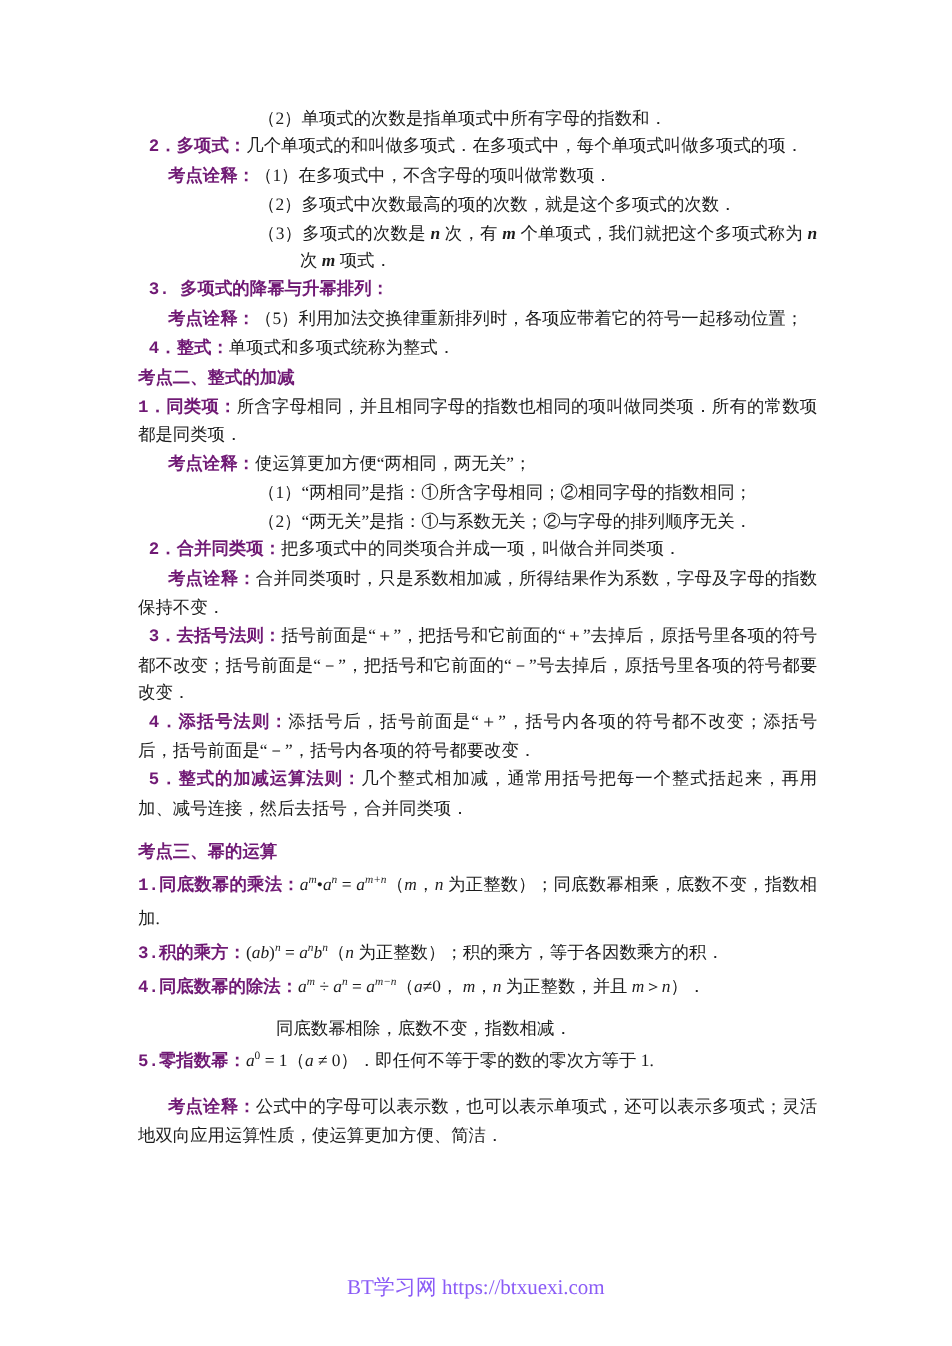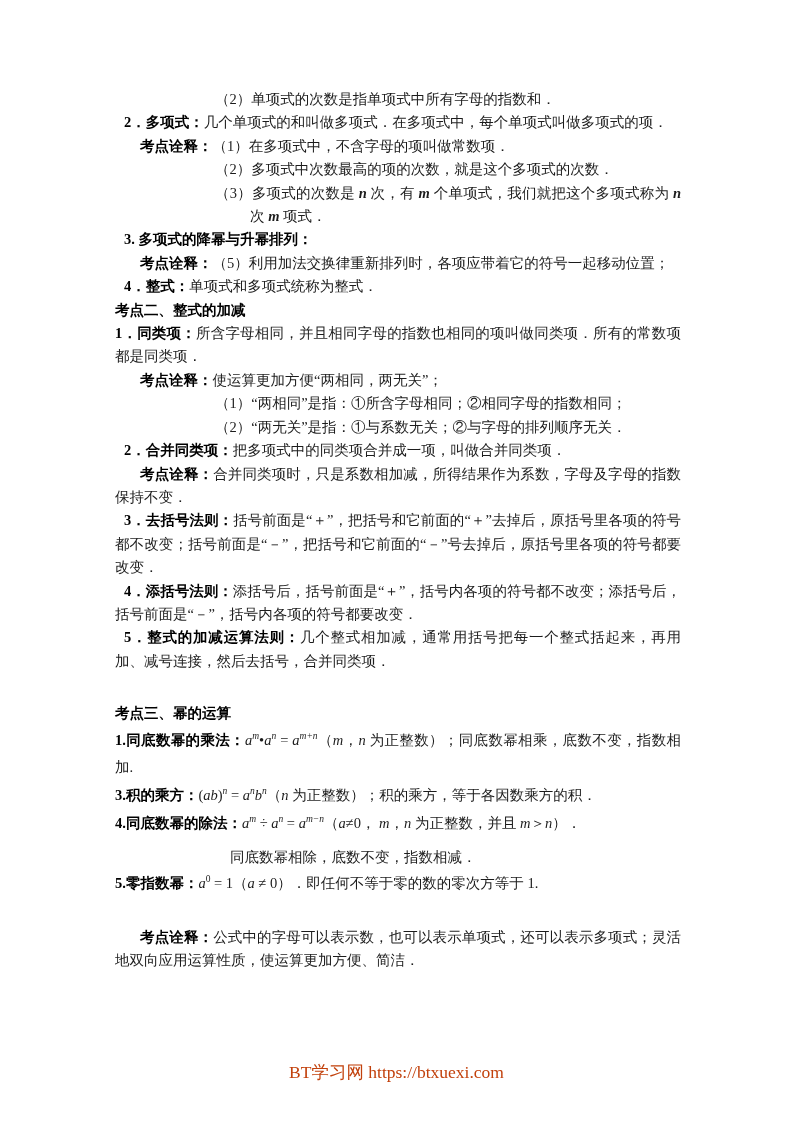--- a/index.html
+++ b/index.html
@@ -16,39 +16,39 @@
     position:absolute;
     top:88px; left:115px;
     width:566px;
   }
   .para {
     margin:0;
     font-size:14.5px;
     line-height:23.4px;
     text-align:justify;
   }
-  .rb { color:#000000; font-weight:bold; }
+  .rb { color:#701a75; font-weight:bold;font-family:Liberation Mono, monospace; }
   .mv { font-style:italic; font-family:"Liberation Serif",serif; }
   .mvb { font-style:italic; font-weight:bold; font-family:"Liberation Serif",serif; }
   sup { font-size:9.5px; line-height:0; }
   sup.mv { font-style:italic; }
   .ind1 { text-indent:9px; }
   .ind2 { text-indent:25px; }
   .ind3 { padding-left:100px; }
   .ind3h { padding-left:135px; text-indent:-35px; }
   .ind4 { padding-left:115px; }
   .bodyind { text-indent:31px; }
   .fm { margin-top:1px; line-height:27px; }
   .fms { margin-top:9px; }
-  .mt { margin-top:29px; }
+  .mt { margin-top:13px; }
   .footer {
     position:absolute;
     top:1060px; left:0; width:793px;
     text-align:center;
-    color:#c2410c;
+    color:#8b5cf6;
     font-size:17.5px;
     font-family:"Liberation Serif","DejaVu Serif",serif;
   }
 </style>
 </head>
 <body>
 
 <div class="content">
     <p class="para ind3"><span>（2）单项式的次数是指单项式中所有字母的指数和．</span></p>
     <p class="para ind1"><span class="rb">2．多项式：</span><span>几个单项式的和叫做多项式．在多项式中，每个单项式叫做多项式的项．</span></p>

